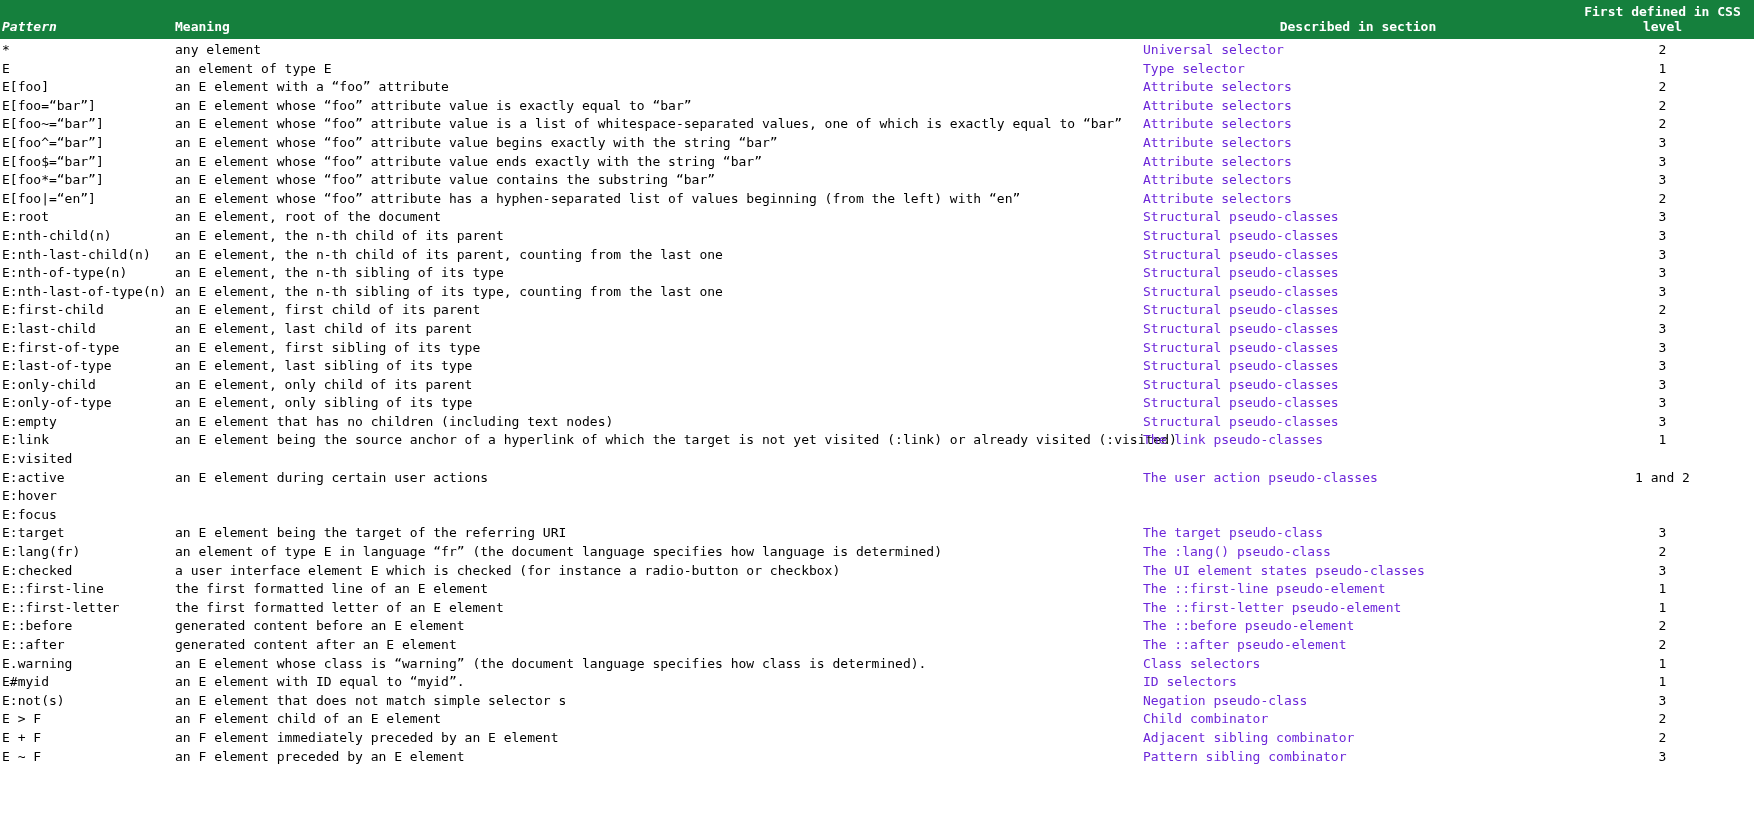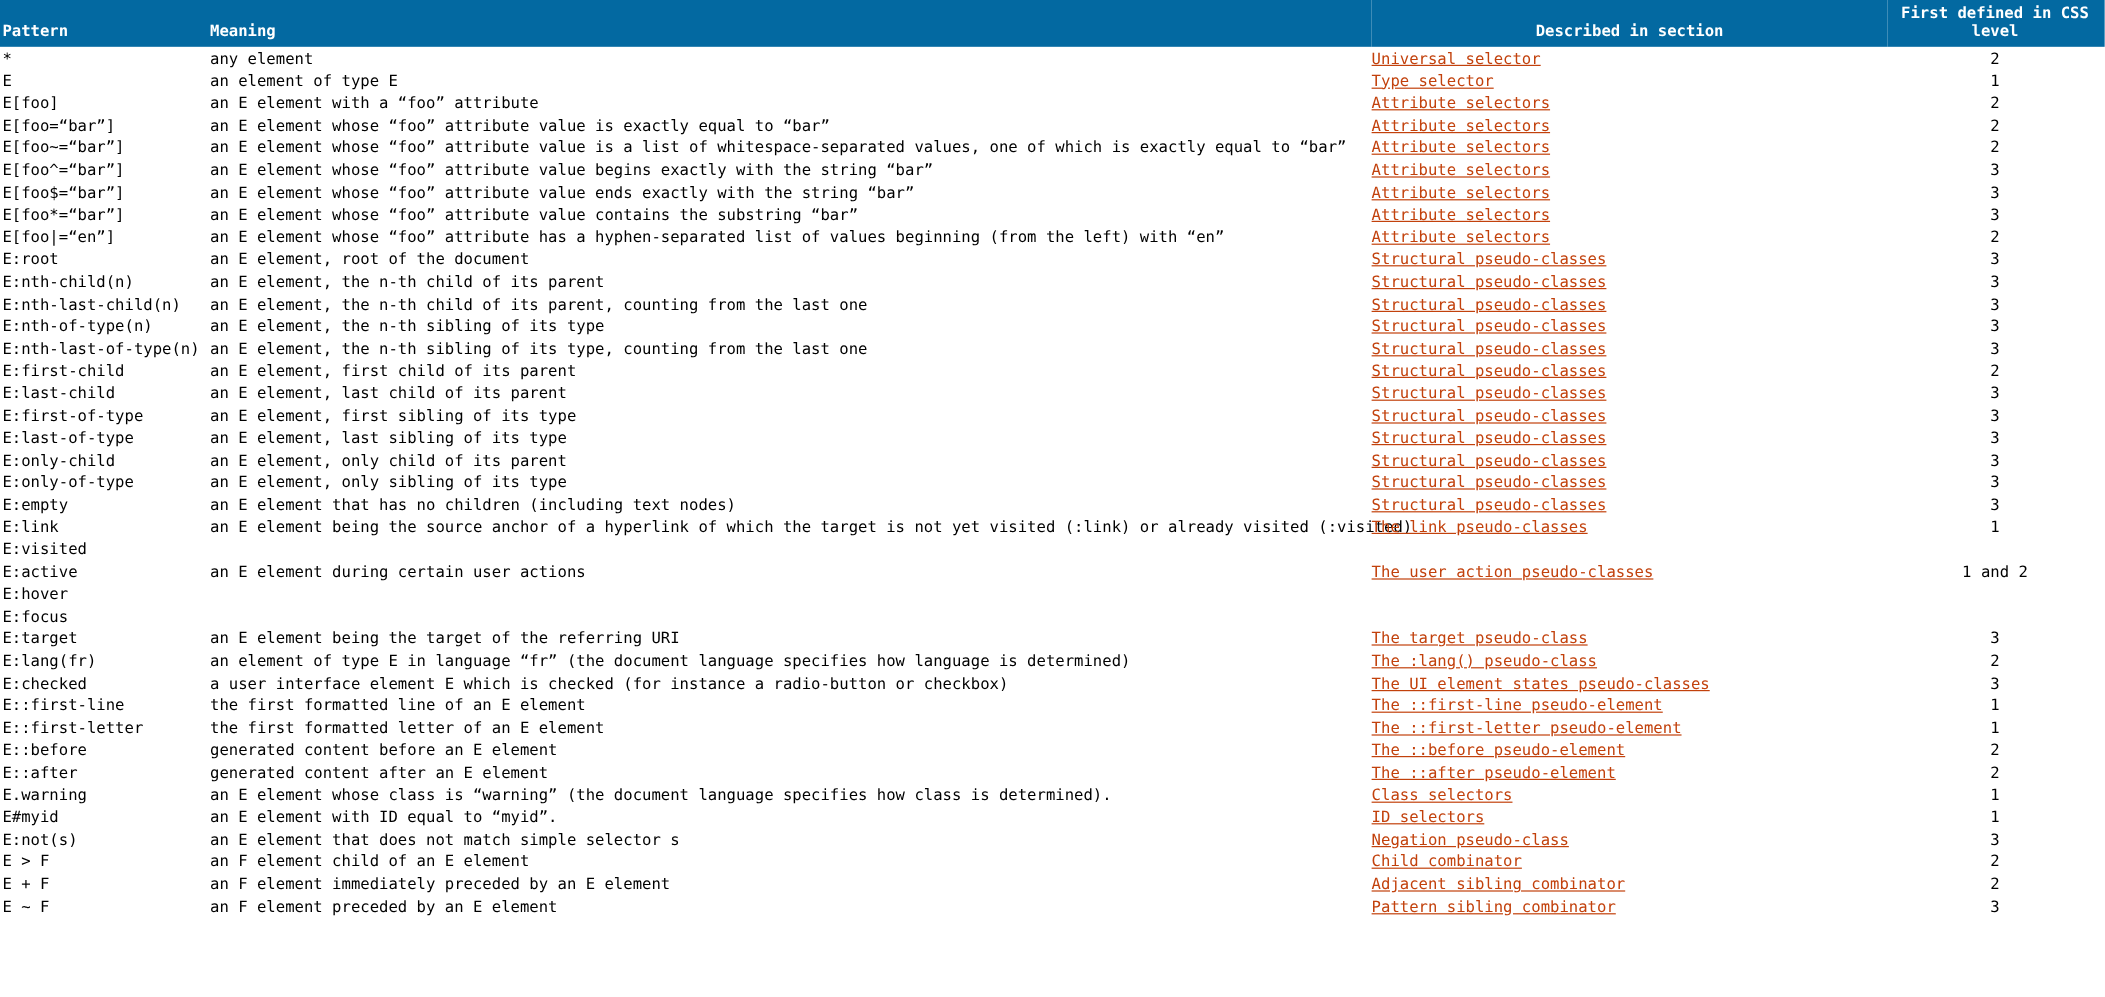--- a/index.html
+++ b/index.html
@@ -20,31 +20,31 @@
 
   table.selectors {
     border-collapse: collapse;
     border-spacing: 0;
     width: 1754px;
     table-layout: fixed;
   }
 
   
   thead th {
-    background: #0369a1;
+    background: #15803d;
     color: #ffffff;
     font-weight: bold;
     font-family: "DejaVu Sans Mono", "Liberation Mono", monospace;
     font-size: 13px;
     padding: 4px 0 5px 0;
     vertical-align: bottom;
     line-height: 15px;
     white-space: normal;
   }
-  th.c-pattern   { width: 175px;  text-align: left;   padding-left: 2px; }
+  th.c-pattern   { width: 175px;  text-align: left;   padding-left: 2px; font-style: italic; }
   th.c-meaning   { width: 968px;  text-align: left;   padding-left: 0; }
   th.c-section   { width: 430px;  text-align: center;   padding-left: 0; }
   th.c-level     { width: 181px;  text-align: center; padding-right: 2px; }
 
   
   tbody td {
     padding: 0;
     vertical-align: top;
     line-height: 18.6px;
     height: 18.6px;
@@ -53,22 +53,21 @@
     white-space: pre;
   }
   td.pattern  { padding-left: 2px; }
   td.meaning  { padding-left: 0; }
   td.section  { padding-left: 0; }
   td.level    { text-align: center; padding-right: 2px; }
 
   tbody tr:first-child td { padding-top: 2px; }
 
   .lnk {
-    color: #c2410c;
-    text-decoration: underline;
+    color: #6d28d9;
     cursor: pointer;
   }
 
   .pat-lines { display: block; }
   .pat-lines span { display: block; }
 </style>
 </head>
 <body>
 
 <table class="selectors">

